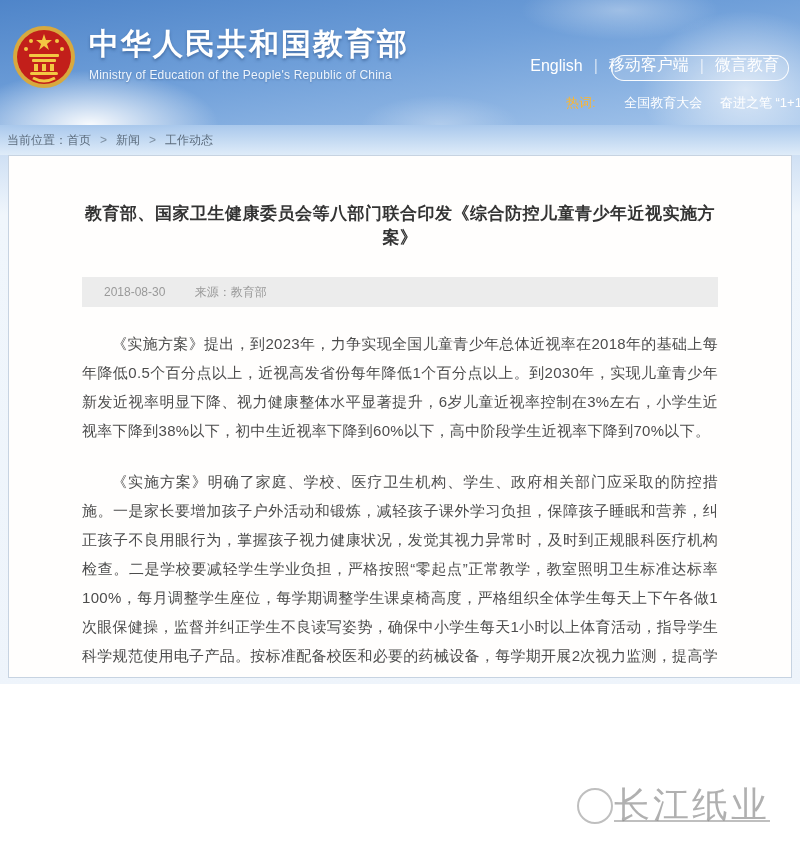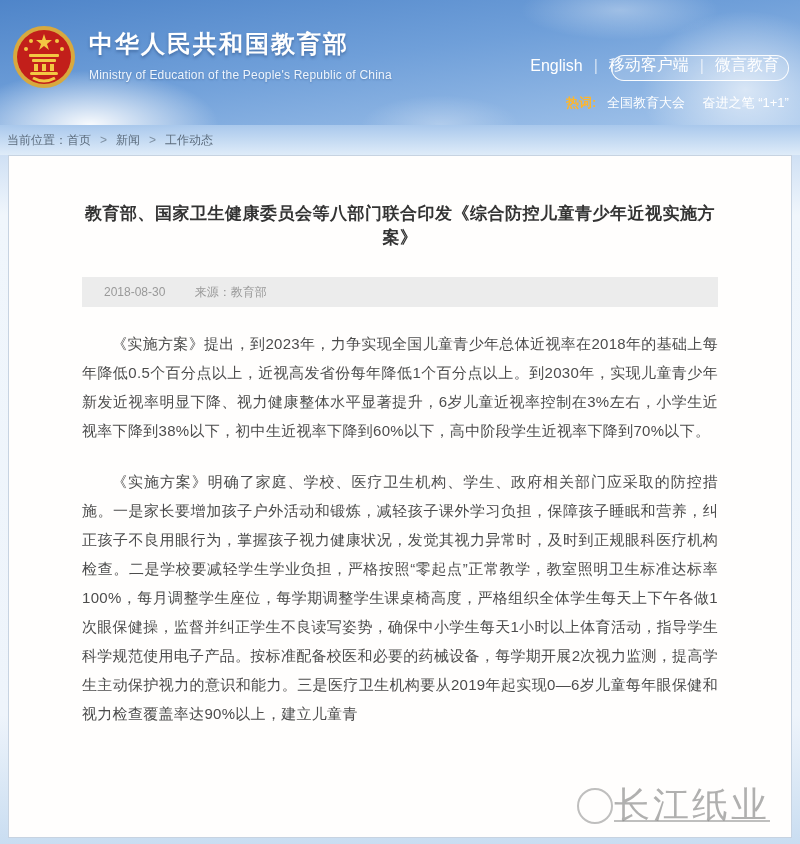--- a/index.html
+++ b/index.html
@@ -19,45 +19,45 @@
   .cloud.c4 { left:360px; top:95px; width:160px; height:60px;
     background:radial-gradient(ellipse at center,rgba(255,255,255,.3) 0%,rgba(255,255,255,0) 70%); }
 
   .top-links { position:absolute; top:9px; right:10px; font-size:16px; color:#fff;
     display:flex; align-items:center; z-index:3;margin-top:46px; }
   .top-links a { color:#fff; text-decoration:none; padding:0 11px; cursor:pointer; }
   .top-links .divider { color:rgba(255,255,255,.65); }
 
   .brand { position:absolute; left:12px; top:25px; display:flex; align-items:flex-start;
     gap:13px; z-index:3; cursor:pointer; }
-  .brand-title { font-size:24px; font-weight:bold; color:#fff; letter-spacing:2px;
+  .brand-title { font-size:30px; font-weight:bold; color:#fff; letter-spacing:2px;
     text-shadow:0 2px 3px rgba(36,70,120,.5); line-height:38px; }
   .brand-sub { font-size:12px; color:#eef5fd; margin-top:5px; letter-spacing:.2px;
     text-shadow:0 1px 2px rgba(36,70,120,.4); }
 
   .search { position:absolute; top:55px; right:11px; width:178px; height:26px; z-index:3;
     border:1px solid rgba(255,255,255,.95); border-radius:14px;
     background:rgba(255,255,255,.14); display:flex; align-items:center; }
   .search input { flex:1; height:100%; border:0; outline:0; background:transparent;
     padding:0 10px; color:#fff; font-size:13px; }
 
   .hotline { position:absolute; top:94px; left:566px; font-size:13px; color:#fff;
     z-index:3; white-space:nowrap; }
-  .hotline .hot-label { color:#fdb62d; font-weight:bold; margin-right:7px; }
+  .hotline .hot-label { color:#fdb62d; font-weight:normal; margin-right:25px; }
   .hotline a { color:#fff; text-decoration:none; margin-right:14px; cursor:pointer; }
 
   
   .breadcrumb { height:30px; line-height:30px; font-size:12px; color:#5d6d7e;
     background:linear-gradient(180deg,#a9c8ec 0%,#dfecf9 100%); padding-left:7px;
     white-space:nowrap; }
   .breadcrumb a { color:#5d6d7e; text-decoration:none; cursor:pointer; }
   .breadcrumb .sep { margin:0 9px; color:#7e90a2; }
 
   
-  .main { position:relative; height:689px;
+  .main { position:relative; height:529px;
     background:linear-gradient(180deg,#cfe0f4 0%,#f0f6fc 60px,#eef4fb 560px,#c9ddf1 100%); }
   .panel { position:absolute; top:0; left:8px; right:8px; bottom:6px; background:#fffefd;
     border:1px solid #c7d3e1; overflow:hidden; padding:0 73px; }
 
   .article-title { padding-top:46px; font-size:17px; font-weight:bold; color:#333;
     text-align:center; letter-spacing:.5px; line-height:24px; }
 
   .meta-bar { margin-top:27px; background:#ececec; height:30px; line-height:30px;
     font-size:12px; color:#999; padding-left:22px; }
   .meta-bar .date { margin-right:26px; }

